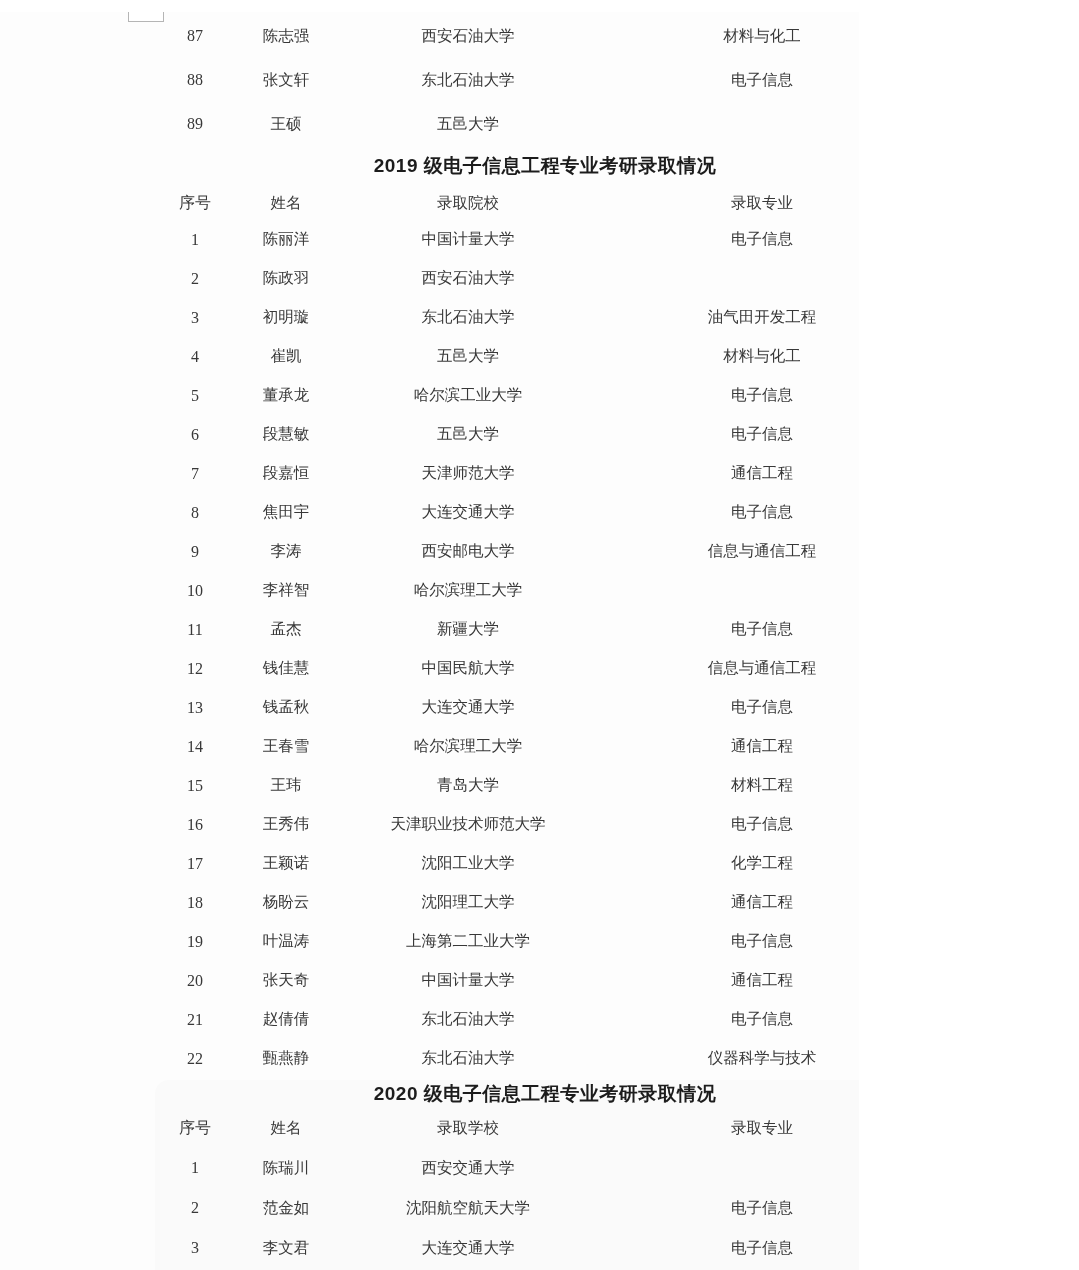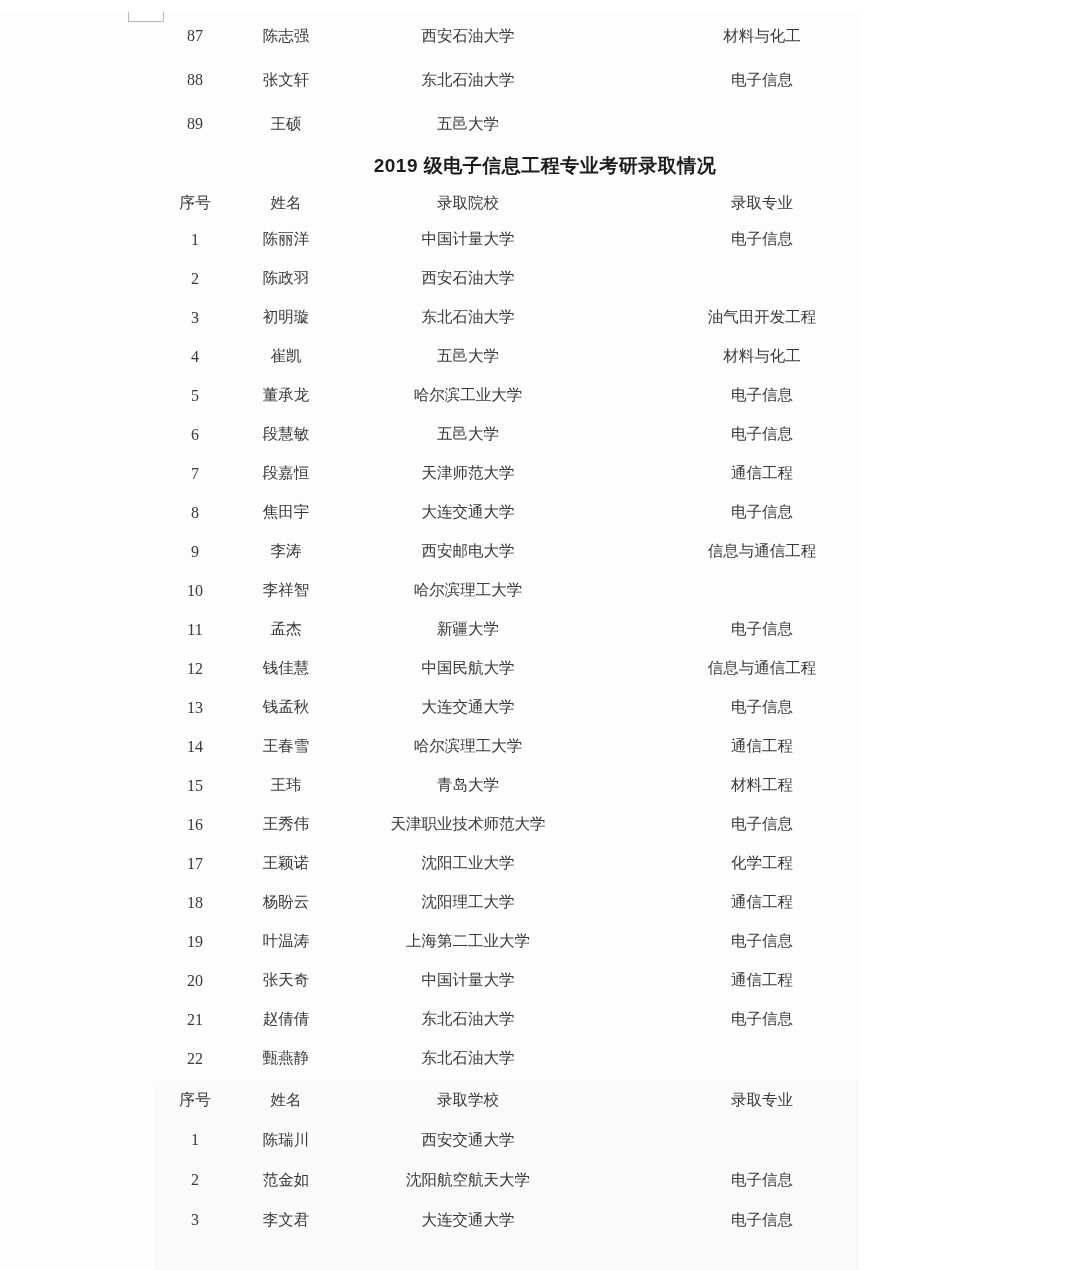--- a/index.html
+++ b/index.html
@@ -215,25 +215,27 @@
           <div class="row">
             <span class="c c-no">21</span>
             <span class="c">赵倩倩</span>
             <span class="c">东北石油大学</span>
             <span class="c">电子信息</span>
           </div>
           <div class="row">
             <span class="c c-no">22</span>
             <span class="c">甄燕静</span>
             <span class="c">东北石油大学</span>
+            <span class="c">仪器科学与技术</span>
           </div>
         </div>
     </section>
 
     <section class="panel">
+      <h2 class="sec-title">2020 级电子信息工程专业考研录取情况</h2>
       <div class="row header-row-2020">
         <span class="c c-no">序号</span>
         <span class="c">姓名</span>
         <span class="c">录取学校</span>
         <span class="c">录取专业</span>
       </div>
       <div class="rows-2020">
           <div class="row">
             <span class="c c-no">1</span>
             <span class="c">陈瑞川</span>

